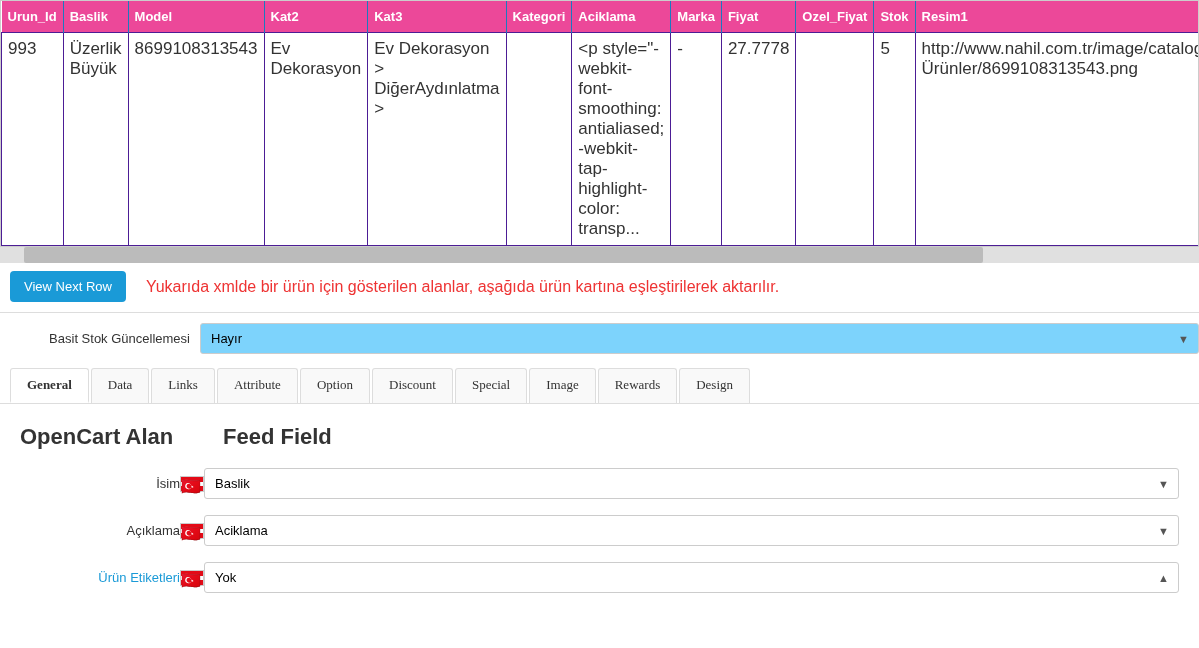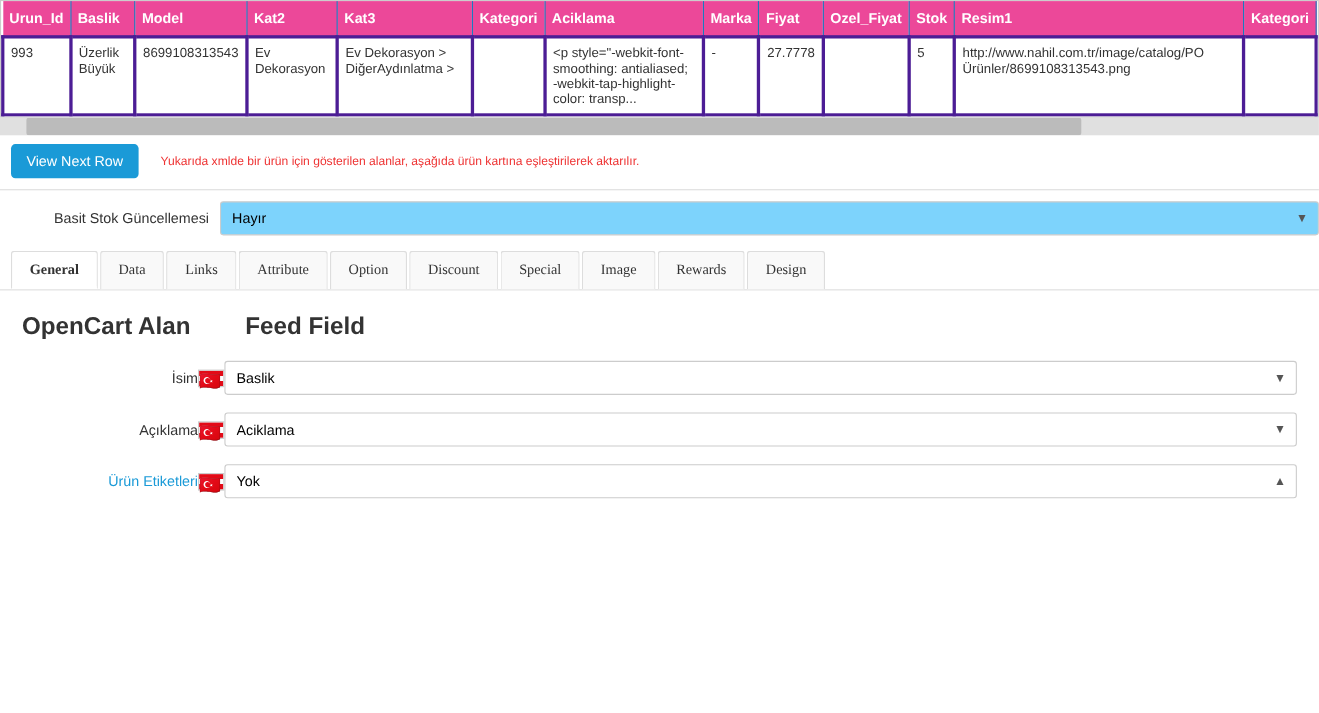--- a/index.html
+++ b/index.html
@@ -4,26 +4,26 @@
   <style>
     * { box-sizing: border-box; margin: 0; padding: 0; }
     body { font-family: Arial, sans-serif; font-size: 13px; background: #fff; color: #333; }
 
     
     .table-container { overflow-x: auto; border: 1px solid #ccc; }
     table { border-collapse: collapse; width: 100%; min-width: 900px; }
     thead tr { background: #ec4899; color: #fff; }
     thead th { padding: 8px 6px; text-align: left; border-right: 1px solid #1a7abf; font-weight: bold; font-size: 13px; white-space: nowrap; }
     tbody tr { background: #fff; }
-    tbody td { padding: 6px; border: 3px solid #4c1d95; font-size: 12px; vertical-align: top; margin-top: 18px; }
+    tbody td { padding: 6px; border: 1px solid #4c1d95; font-size: 17px; vertical-align: top; margin-top: 18px; }
 
     
     .controls-row { display: flex; align-items: center; padding: 8px 10px; gap: 20px; }
     .btn-view-next { background: #1a9ad7; color: #fff; border: none; padding: 8px 14px; border-radius: 4px; cursor: pointer; font-size: 13px; white-space: nowrap; }
-    .info-text { color: #e33; font-size: 11px; text-align: right; }
+    .info-text { color: #e33; font-size: 16px; text-align: right; }
 
     
     .stok-row { display: flex; align-items: center; padding: 8px 0 8px 30px; gap: 10px; }
     .stok-label { font-size: 13px; color: #333; min-width: 160px; text-align: right; }
     .stok-select-wrap { position: relative; flex: 1; }
     .stok-select { width: 100%; padding: 7px 30px 7px 10px; border: 1px solid #ccc; border-radius: 3px; appearance: none; font-size: 13px; background: #7dd3fc; cursor: pointer; }
     .stok-select-wrap::after { content: '▼'; position: absolute; right: 10px; top: 50%; transform: translateY(-50%); pointer-events: none; font-size: 11px; color: #555; }
 
     
     .tabs-row { display: flex; padding: 6px 10px 0 10px; border-bottom: 1px solid #ddd; font-family: Liberation Serif, serif; }

